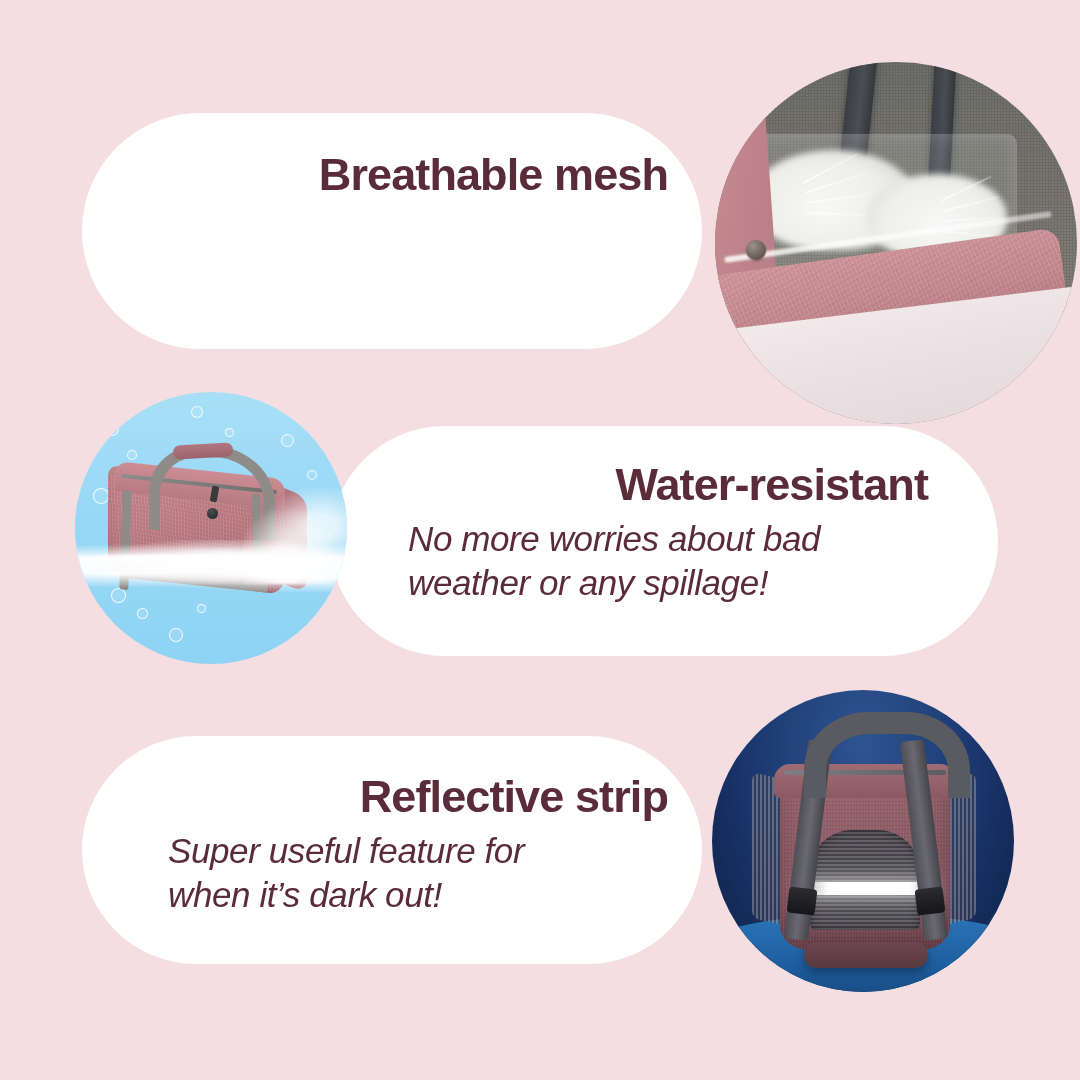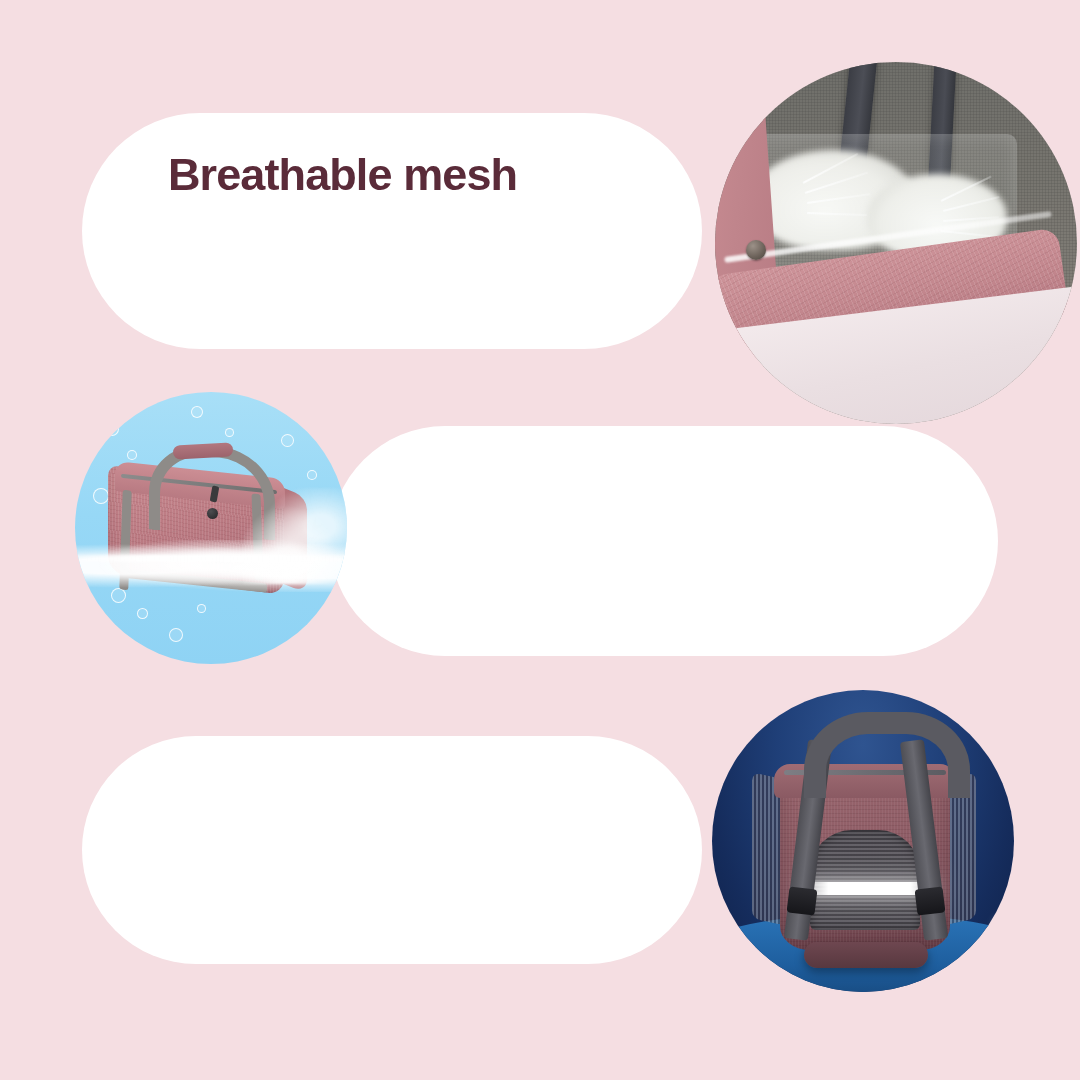--- a/index.html
+++ b/index.html
@@ -41,20 +41,21 @@
 
   .feature-title {
     margin: 0;
     font-family: "Liberation Sans", sans-serif;
     font-weight: bold;
     font-size: 45px;
     line-height: 1.0;
     letter-spacing: -0.9px;
     color: #5A2B39;
     white-space: nowrap;
+    text-align: right;
   }
   .feature-desc {
     margin: 10px 0 0 0;
     font-family: "Liberation Sans", sans-serif;
     font-style: italic;
     font-weight: normal;
     font-size: 35px;
     line-height: 1.27;
     letter-spacing: -0.4px;
     color: #5A2B39;
@@ -479,20 +480,27 @@
         <div class="handle-wrap"></div>
         <div class="logo">Wmpet</div>
       </div>
 
       <div class="splash-up"></div>
       <div class="splash"></div>
       <div class="splash-line"></div>
     </div>
   </div>
 
+  <div class="card-text t2">
+    <h2 class="feature-title">Water-resistant</h2>
+    <p class="feature-desc">
+      <span>No more worries about bad</span><br>
+      <span>weather or any spillage!</span>
+    </p>
+  </div>
 
   <div class="card c3"></div>
 
   <div class="photo p3">
     <div class="photo-inner">
       <div class="bg-night"></div>
       <div class="floor"></div>
       <div class="glow"></div>
       <div class="glow g2"></div>
 
@@ -508,14 +516,21 @@
         <div class="strap3 s-left"></div>
         <div class="strap3 s-right"></div>
         <div class="strap-arch"></div>
         <div class="buckle bk-left"></div>
         <div class="buckle bk-right"></div>
         <div class="b3-base"></div>
       </div>
     </div>
   </div>
 
+  <div class="card-text t3">
+    <h2 class="feature-title">Reflective strip</h2>
+    <p class="feature-desc">
+      <span>Super useful feature for</span><br>
+      <span>when it’s dark out!</span>
+    </p>
+  </div>
 
 </div>
 
 </body></html>

